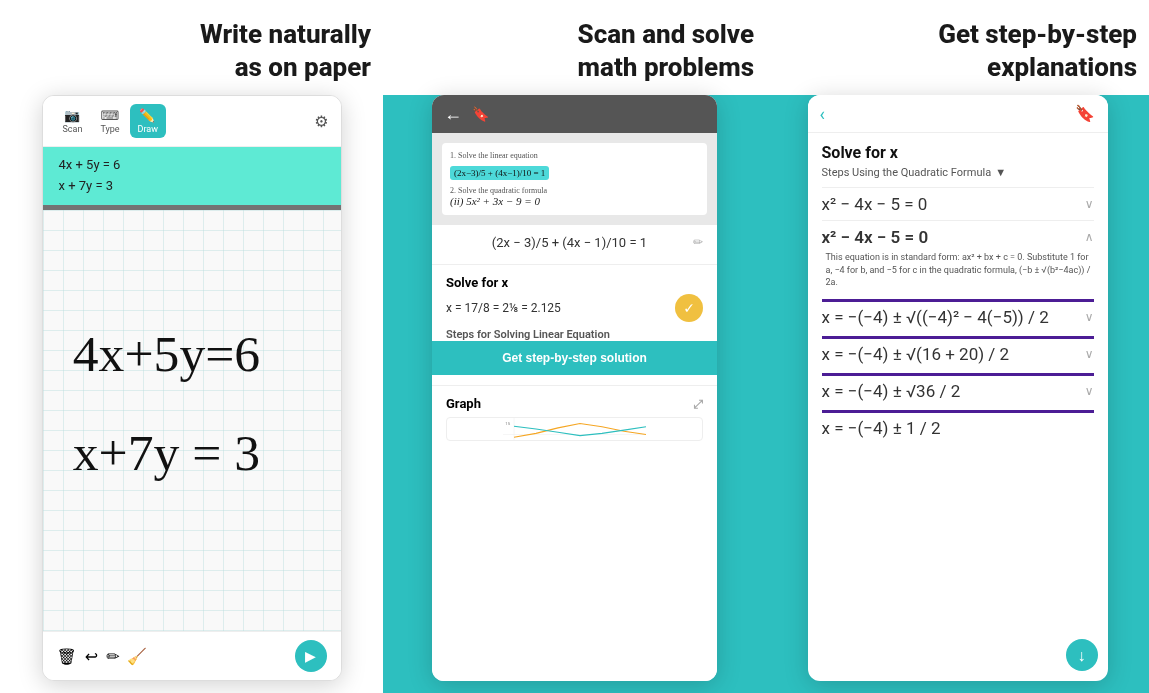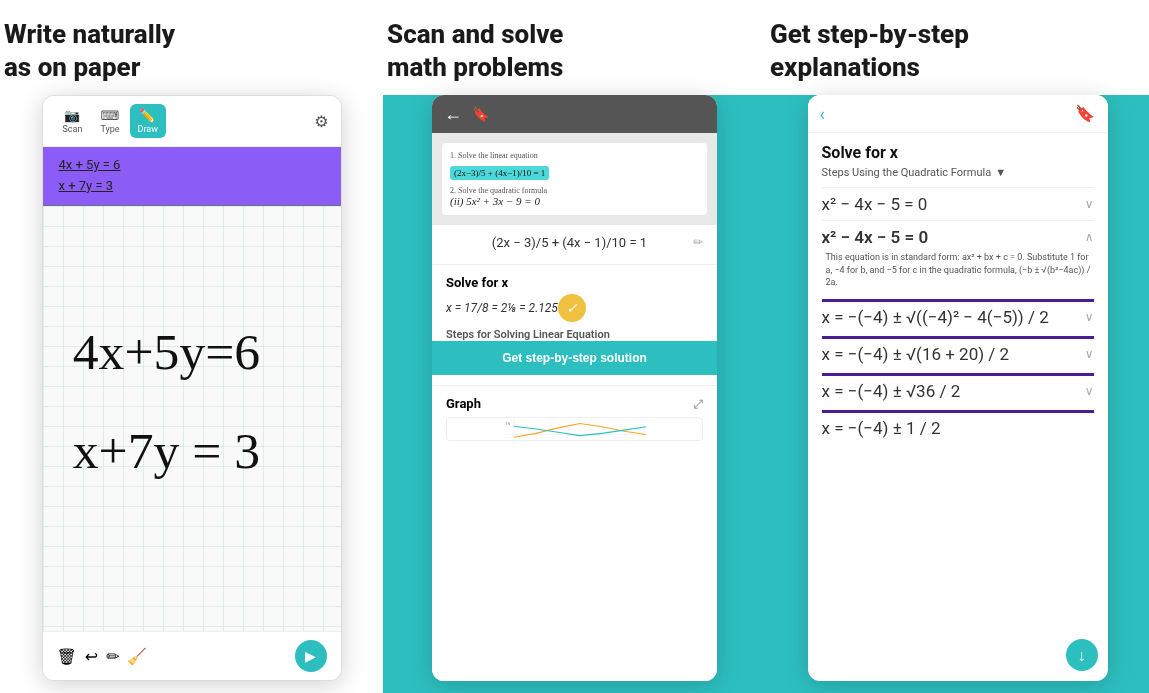--- a/index.html
+++ b/index.html
@@ -15,22 +15,22 @@
 
     .header {
       display: flex;
       width: 100%;
       padding: 18px 0 12px;
       background: #fff;
     }
 
     .header-col {
       flex: 1;
-      text-align: left;
-      padding: 0 4px;
+      text-align: right;
+      padding: 0 12px;
     }
 
     .header-col h2 {
       font-size: 26px;
       font-weight: 800;
       color: #1a1a1a;
       line-height: 1.25;
     }
 
     .panels {
@@ -114,24 +114,23 @@
 
     .gear-icon {
       font-size: 16px;
       color: #555;
     }
 
     .math-text {
       padding: 8px 16px;
       font-size: 13px;
       color: #222;
-      border-bottom: 1px solid #737373;
-      background: #8b5cf6;
+      border-bottom: 5px solid #737373;
+      background: #5eead4;
       line-height: 1.6;
-      text-decoration: underline;
     }
 
     .handwriting-area {
       flex: 1;
       background: #f9f9f9;
       position: relative;
       overflow: hidden;
     }
 
     
@@ -292,22 +291,21 @@
 
     .solve-title {
       font-weight: 700;
       font-size: 13px;
       margin-bottom: 4px;
     }
 
     .solve-value-row {
       display: flex;
       align-items: center;
-      justify-content: flex-start;
-      font-style: italic;
+      justify-content: space-between;
     }
 
     .solve-value {
       font-size: 12px;
       color: #333;
     }
 
     .check-circle {
       width: 28px;
       height: 28px;

